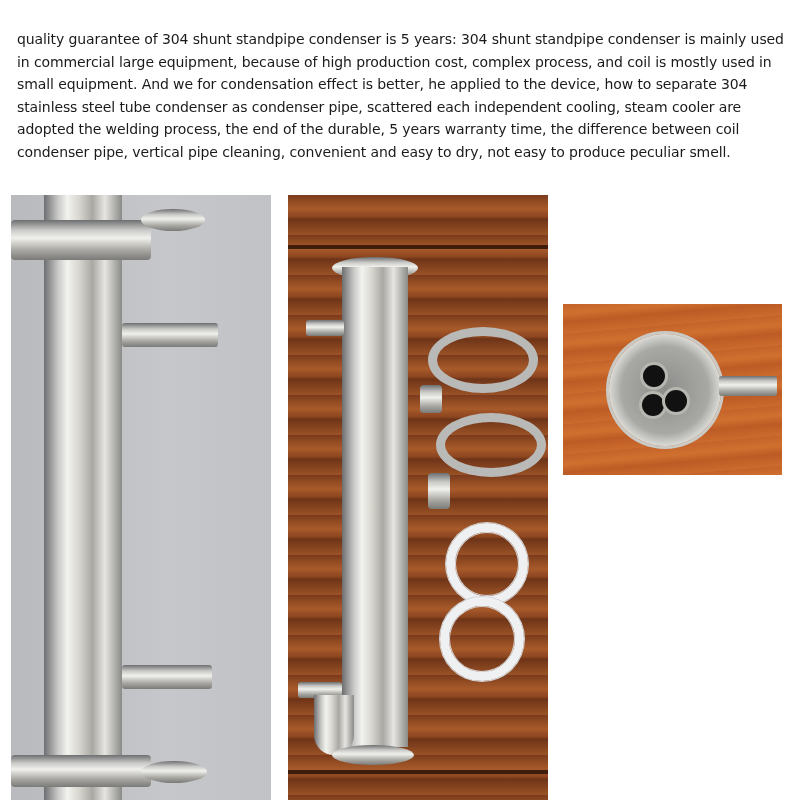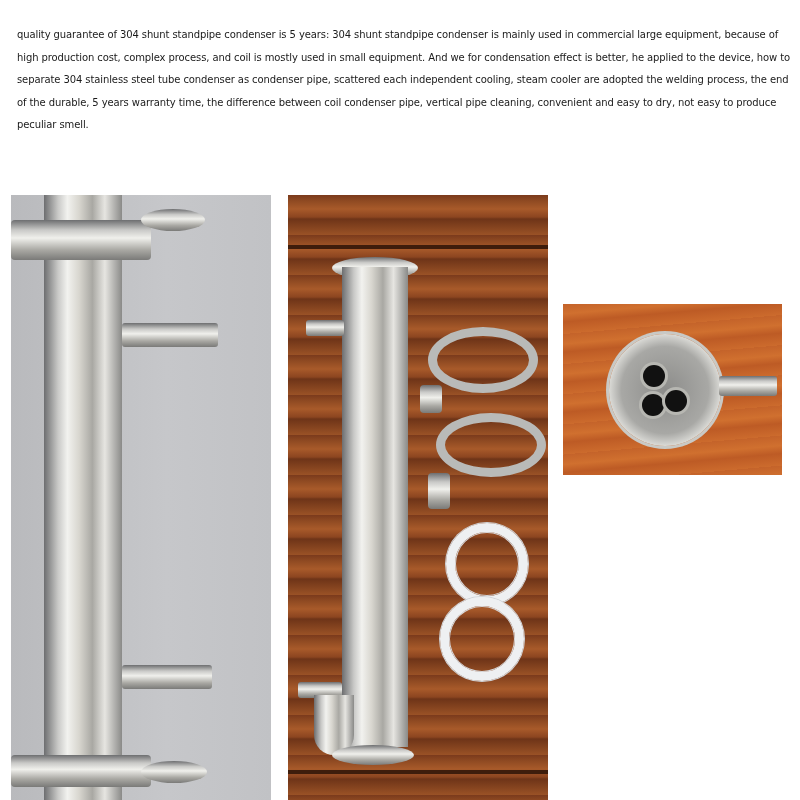--- a/index.html
+++ b/index.html
@@ -1,19 +1,19 @@
 <!DOCTYPE html>
 <html><head>
 <meta charset="utf-8">
 <style>
   html, body { margin:0; padding:0; background:#ffffff; }
   body { width:800px; height:800px; position:relative; overflow:hidden; font-family:"DejaVu Sans", sans-serif; }
   .desc {
     position:absolute; left:17px; top:14px; width:780px;
-    font-size:10px; line-height:22.5px; color:#1a1a1a; letter-spacing:-0.1px;
+    font-size:14px; line-height:22.5px; color:#1a1a1a; letter-spacing:-0.1px;
   }
   .photo { position:absolute; overflow:hidden; }
   
   #p1 { left:11px; top:195px; width:260px; height:605px; background:linear-gradient(90deg,#b9babd 0%,#c6c7ca 60%,#c1c2c5 100%); }
   #p2 { left:288px; top:195px; width:260px; height:605px; background:
         repeating-linear-gradient(180deg,#7a3a1c 0px,#8f4a22 6px,#a85a2a 14px,#8c4520 22px,#6e3418 24px,#9a5226 40px);
   }
   #p3 { left:563px; top:304px; width:219px; height:171px; background:
         repeating-linear-gradient(175deg,#c4632a 0px,#d0702f 10px,#bd5b25 18px,#cc6b2d 30px);
   }

